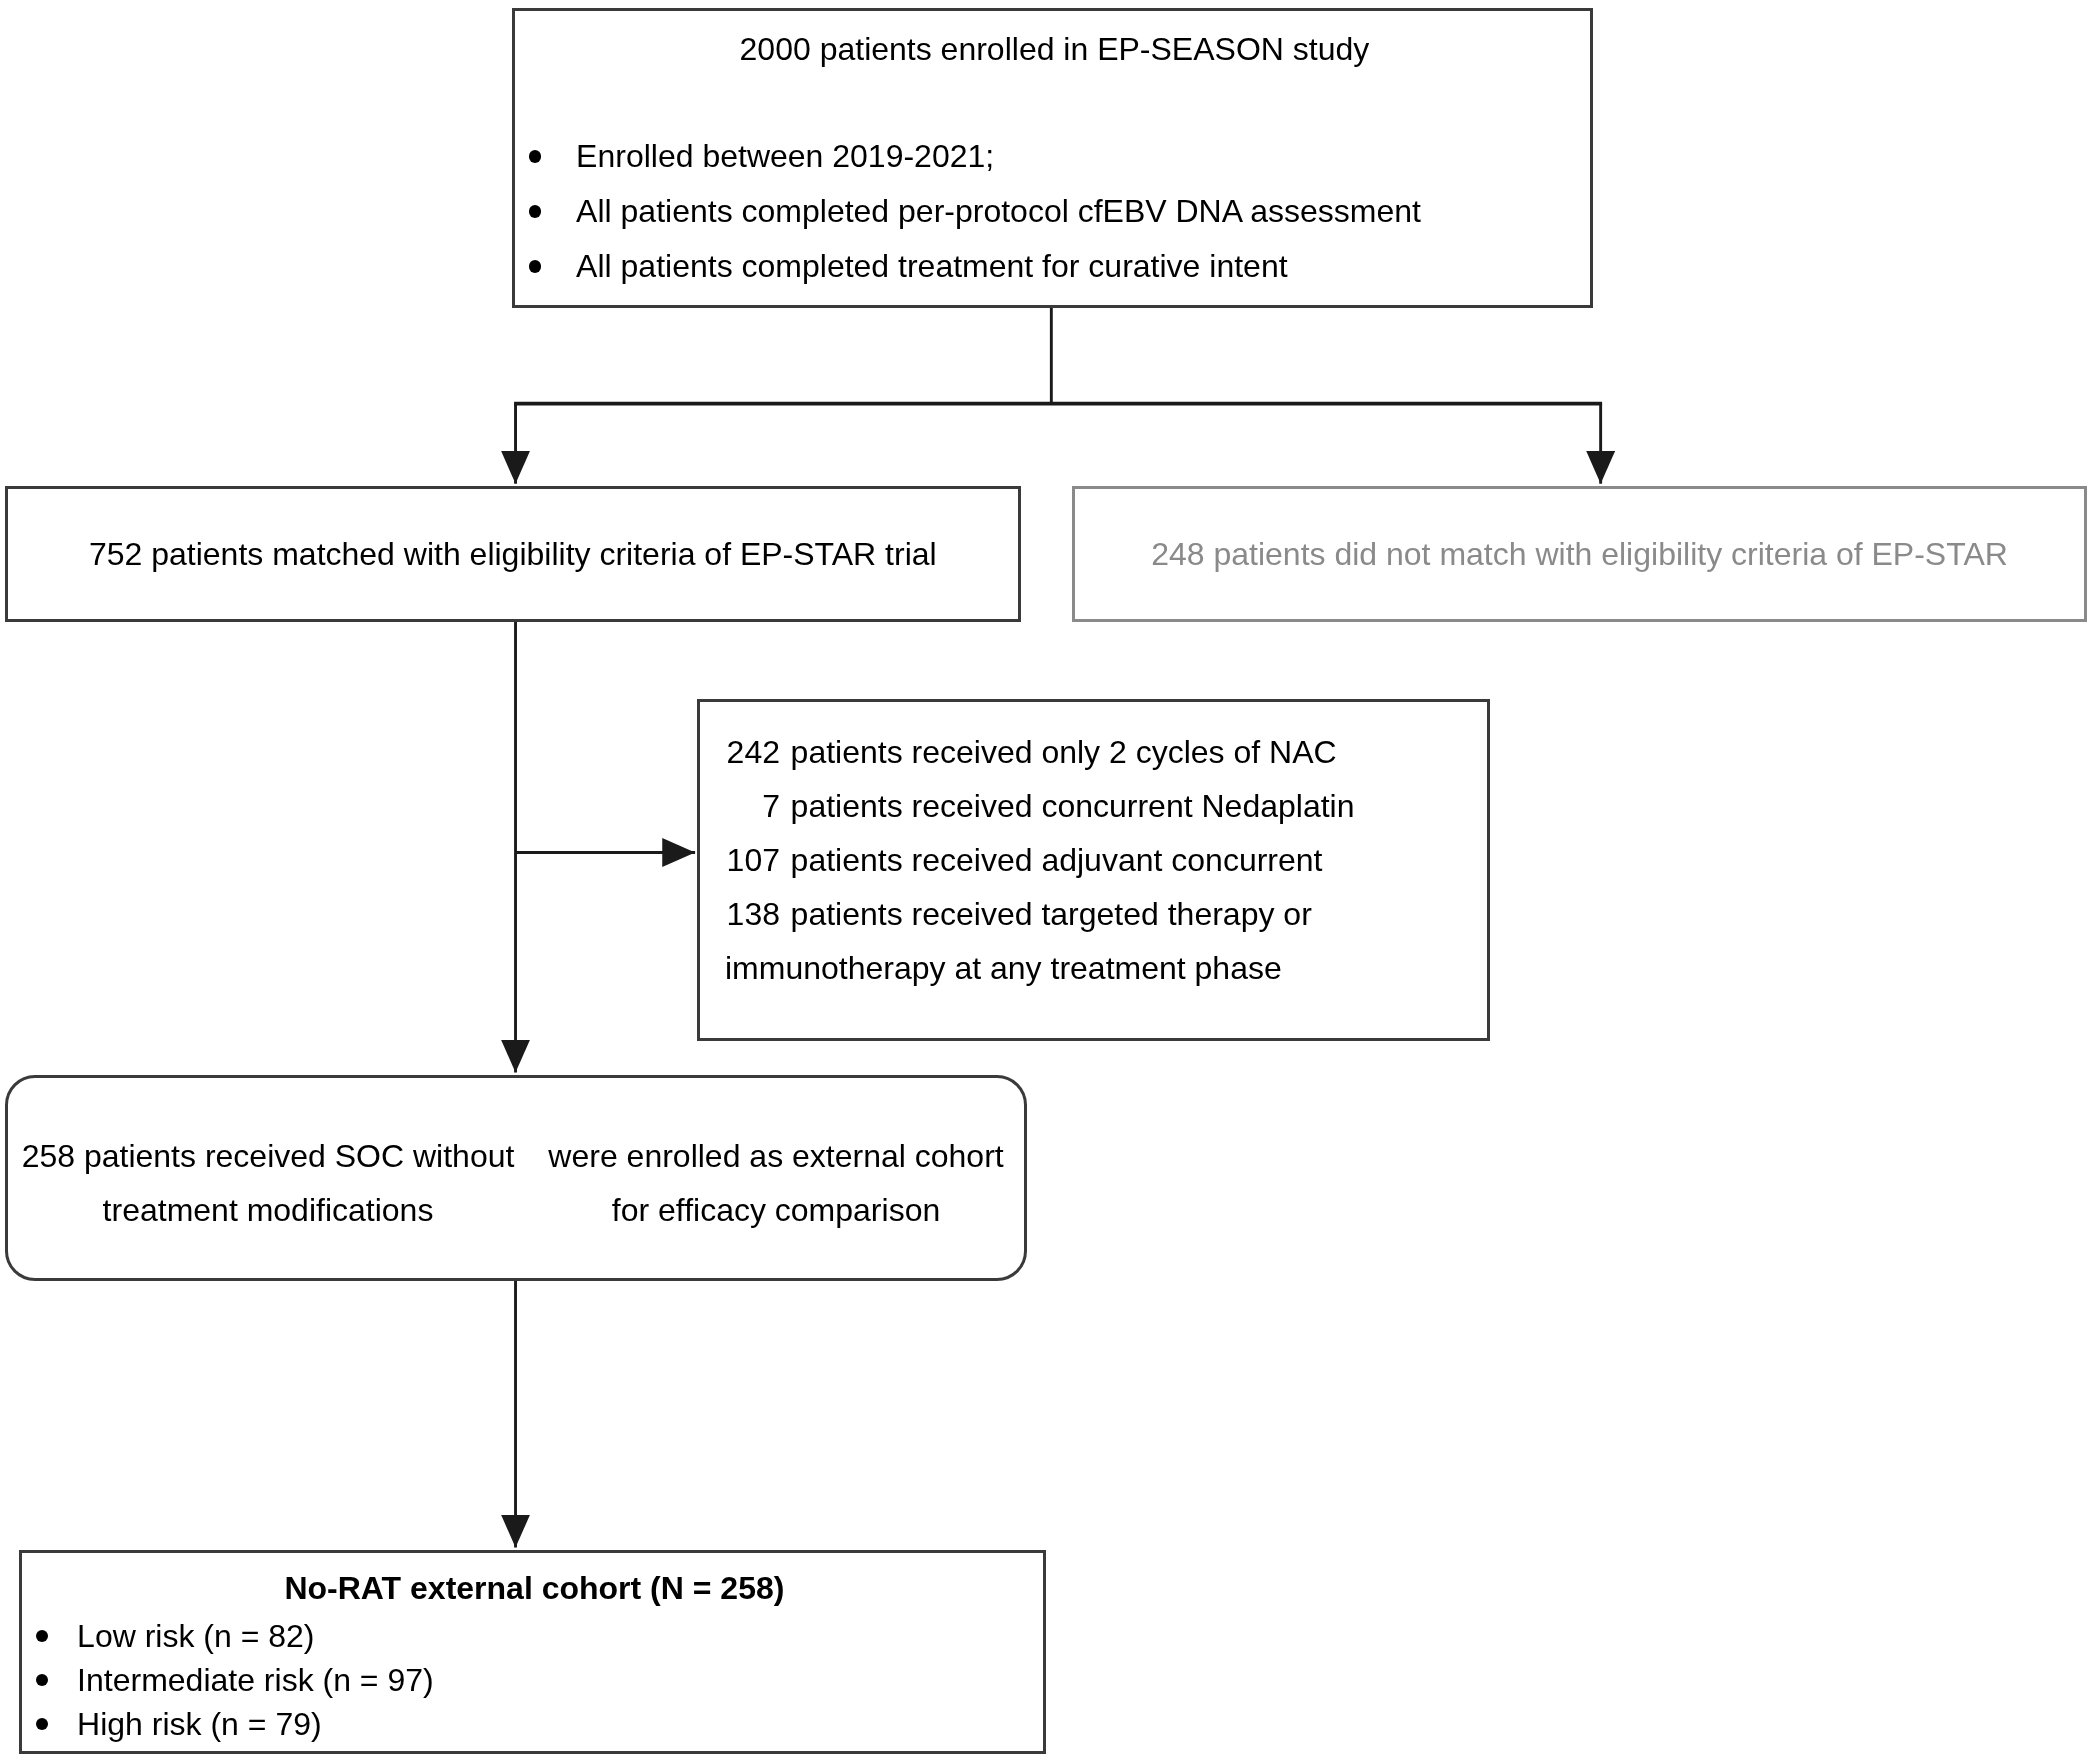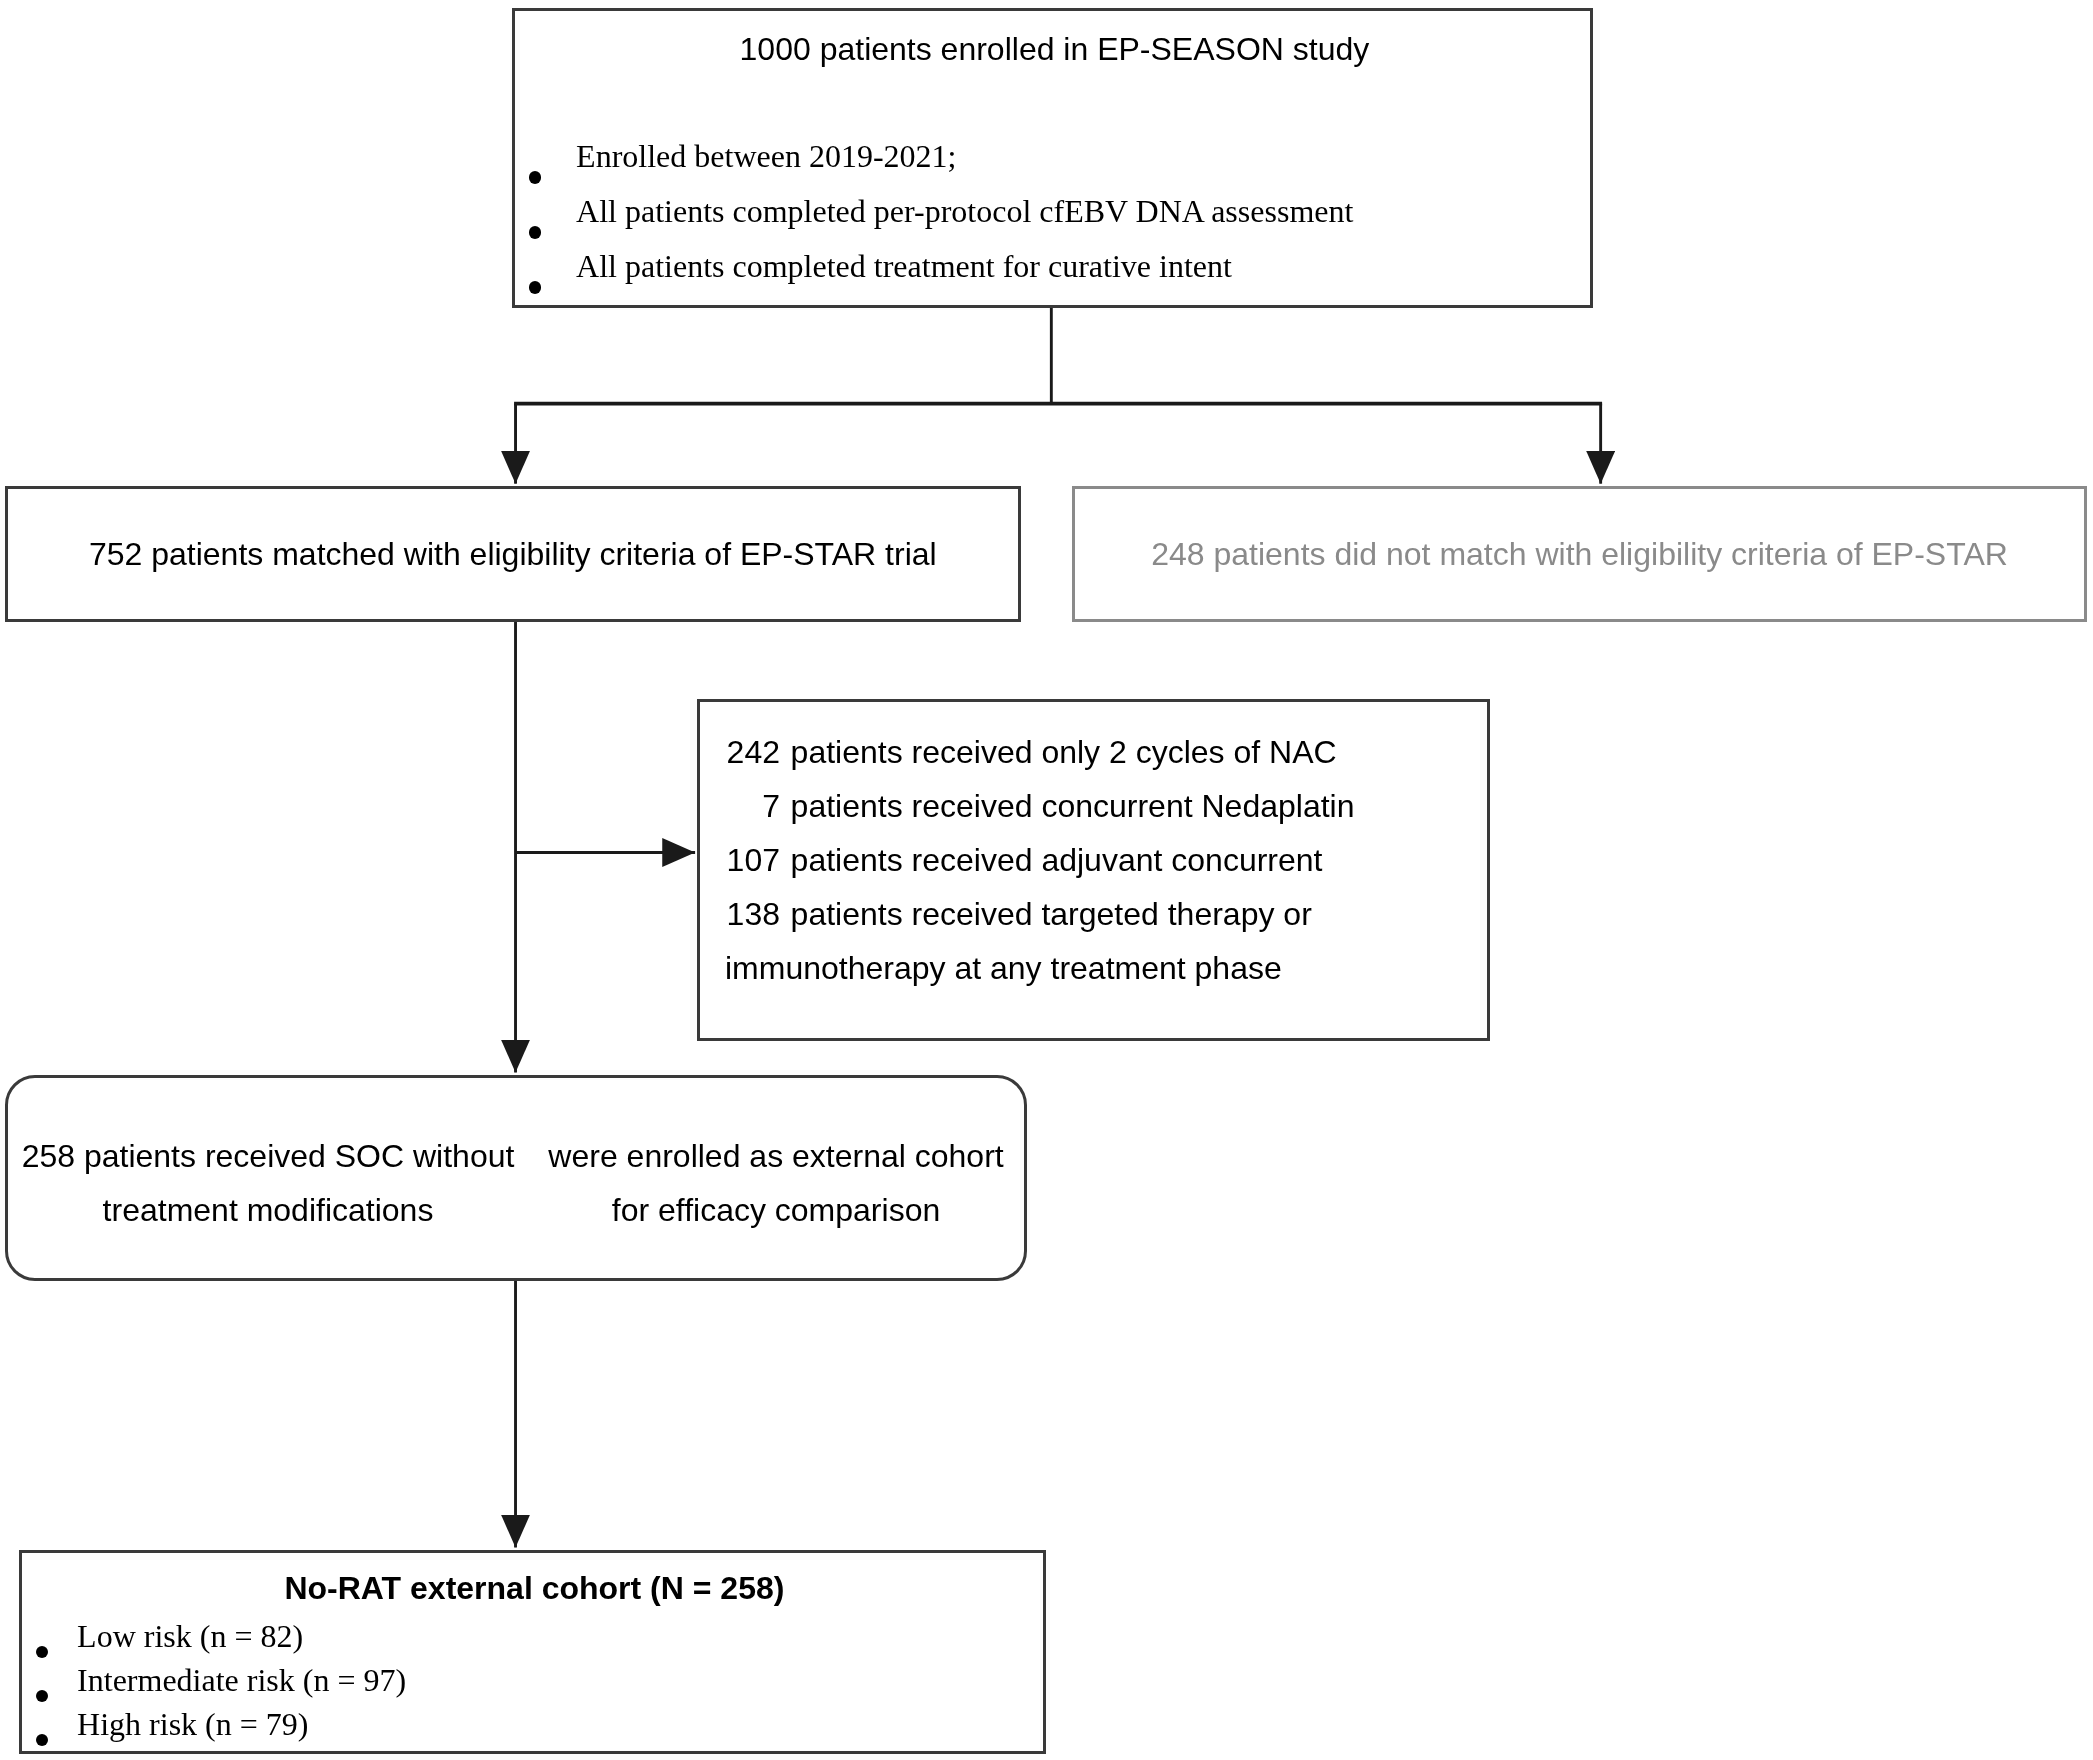--- a/index.html
+++ b/index.html
@@ -21,21 +21,21 @@
   }
   .box.gray { border-color:#8a8a8a; color:#8a8a8a; }
   .center-xy {
     display:flex; align-items:center; justify-content:center;
     text-align:center;
   }
   
   #box-enrolled { left:512px; top:7.7px; width:1081px; height:300px; padding:19.3px 9.7px 0 13.5px; }
   #box-enrolled .box-title { text-align:center; line-height:39px; }
   .bullets { margin-top:60px; }
-  .brow { display:flex; align-items:flex-end; line-height:55px;font-family:Liberation Serif, serif; }
+  .brow { display:flex; align-items:center; line-height:55px; }
   .dot { width:12.6px; height:12.6px; border-radius:50%; background:#000; flex:0 0 12.6px; margin-right:35px; }
   
   #box-matched { left:4.8px;    top:486px; width:1016px; height:136px; }
   #box-notmatched { left:1072px; top:486px; width:1015px; height:136px; }
   
   #box-excluded { left:697px; top:699px; width:793px; height:342px; padding:23px 0 0 25px; }
   .xrow { line-height:54px; white-space:nowrap; }
   .xrow .num { display:inline-block; width:55px; text-align:right; margin-right:10.6px; }
   
   #box-soc { left:4.8px; top:1075px; width:1022px; height:206px;
@@ -63,21 +63,21 @@
     <path d="M1089,315 L1089,418" stroke="#1a1a1a" stroke-width="3" fill="none"></path>
     <path d="M532.5,418 L1659.5,418" stroke="#1a1a1a" stroke-width="4" fill="none"></path>
     <path d="M534,418 L534,501" stroke="#1a1a1a" stroke-width="3" fill="none" marker-end="url(#ah)"></path>
     <path d="M1658,418 L1658,501" stroke="#1a1a1a" stroke-width="3" fill="none" marker-end="url(#ah)"></path>
     <path d="M534,641 L534,1111" stroke="#1a1a1a" stroke-width="3" fill="none" marker-end="url(#ah)"></path>
     <path d="M534,883 L720,883" stroke="#1a1a1a" stroke-width="3" fill="none" marker-end="url(#ah)"></path>
     <path d="M534,1323 L534,1603" stroke="#1a1a1a" stroke-width="3" fill="none" marker-end="url(#ah)"></path>
   </svg>
 
   <div class="box" id="box-enrolled">
-    <div class="box-title">1000 patients enrolled in EP-SEASON study</div>
+    <div class="box-title">2000 patients enrolled in EP-SEASON study</div>
     <div class="bullets">
       <div class="brow">
         <span class="dot"></span>
         <span>Enrolled between 2019-2021;</span>
       </div>
       <div class="brow">
         <span class="dot"></span>
         <span>All patients completed per-protocol cfEBV DNA assessment</span>
       </div>
       <div class="brow">

